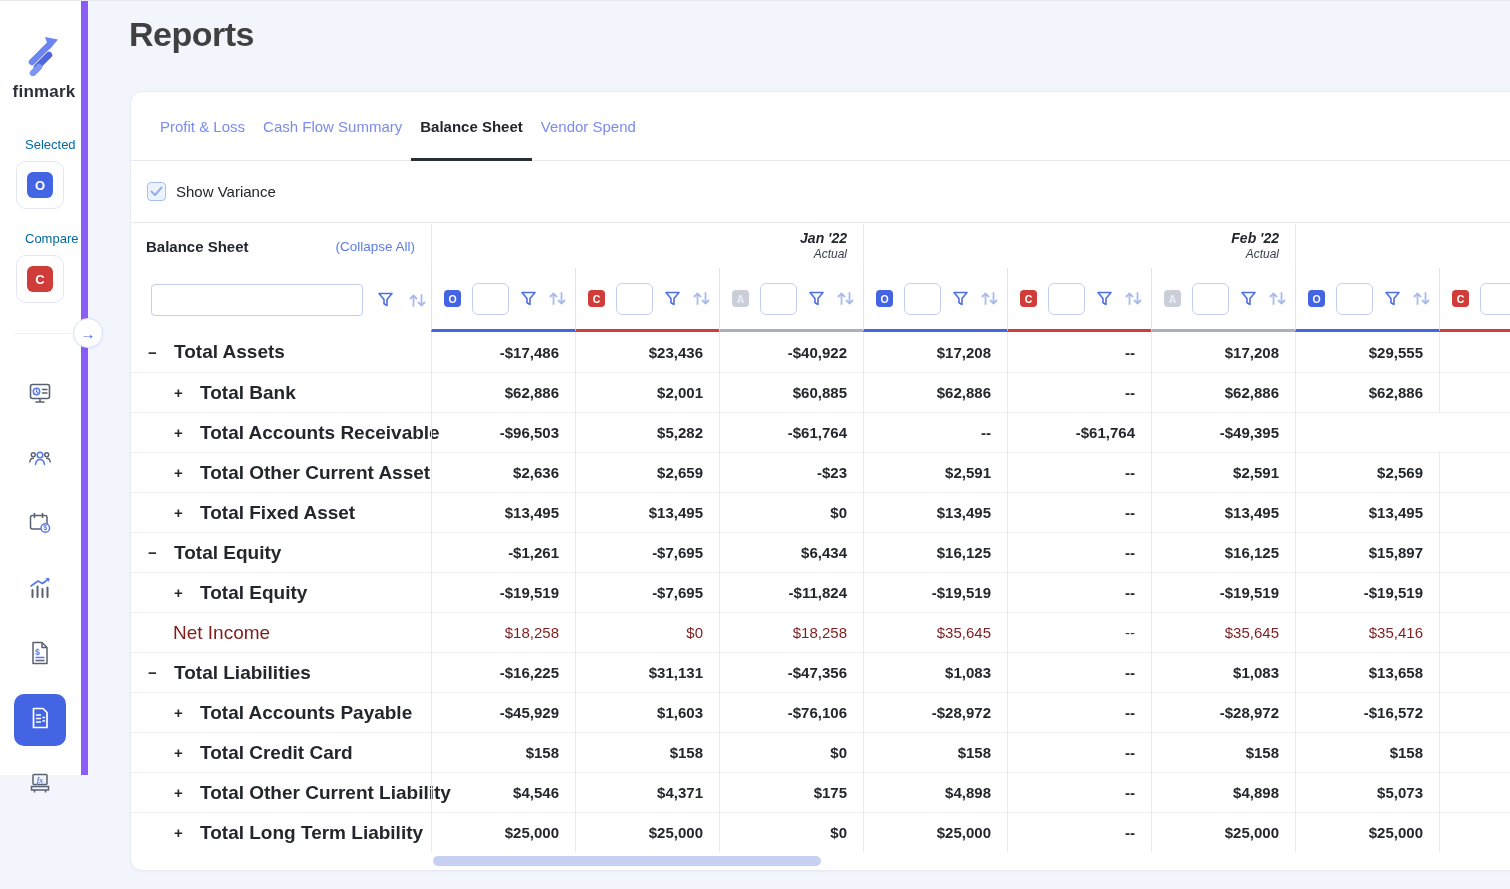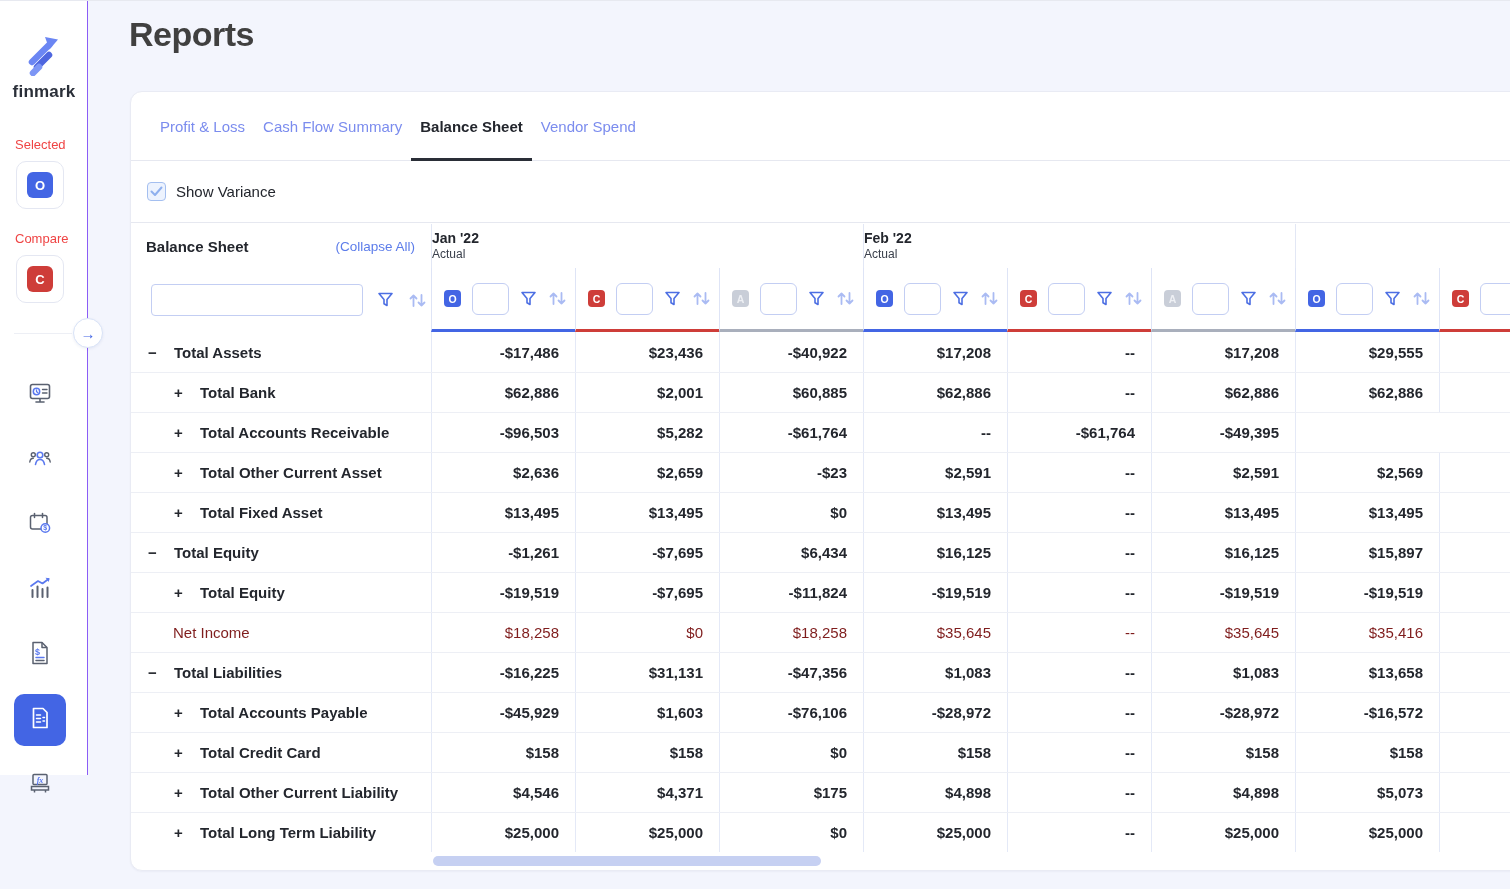--- a/index.html
+++ b/index.html
@@ -1,24 +1,24 @@
 <!DOCTYPE html>
 <html><head>
 <meta charset="utf-8">
 <style>
   * { margin:0; padding:0; box-sizing:border-box; }
   html,body { width:1510px; height:889px; overflow:hidden; }
   body { font-family:"Liberation Sans", sans-serif; background:#F3F5FD; position:relative; color:#23262D; }
   body::before{ content:""; position:absolute; top:0; left:0; right:0; height:1px; background:#E7E9F0; z-index:50;}
 
   
-  .sidebar { position:absolute; left:0; top:0; width:88px; height:775px; background:#fff; border-right:1px solid #8b5cf6; z-index:5; }
+  .sidebar { position:absolute; left:0; top:0; width:88px; height:775px; background:#fff; border-right:7px solid #8b5cf6; z-index:5; }
   .logo-wrap { position:absolute; top:34px; left:0; width:88px; text-align:center; }
   .logo-text { display:block; margin-top:2px; font-size:17px; font-weight:600; color:#2A2F38; letter-spacing:.2px; }
-  .side-label { position:absolute; left:15px; font-size:13px; color:#ef4444; }
+  .side-label { position:absolute; left:25px; font-size:13px; color:#0369a1; }
   .lbl-selected { top:137px; }
   .lbl-compare { top:231px; }
   .badge-card { position:absolute; left:16px; width:48px; height:48px; background:#fff; border:1px solid #E4E7F2; border-radius:10px; display:flex; align-items:center; justify-content:center; }
   .bc-selected { top:161px; }
   .bc-compare { top:255px; }
   .scenario-chip { width:26px; height:26px; border-radius:6px; color:#fff; font-size:13px; font-weight:700; display:flex; align-items:center; justify-content:center; }
   .chip-o { background:#4365E4; }
   .chip-c { background:#CE3D39; }
   .side-divider { position:absolute; top:333px; left:14px; width:58px; height:1px; background:#EDEFF5; }
   .collapse-btn { position:absolute; left:73px; top:318px; width:30px; height:30px; border-radius:50%; background:#fff; border:1px solid #D9E3F7; color:#4365E4; font-size:15px; display:flex; align-items:center; justify-content:center; z-index:20; box-shadow:0 1px 3px rgba(40,60,140,.08); cursor:pointer; }
@@ -41,41 +41,41 @@
   .checkbox { width:19px; height:19px; border:1.5px solid #A4BFF0; background:#EDF3FE; border-radius:4px; display:flex; align-items:center; justify-content:center; cursor:pointer; }
   .variance-label { margin-left:10px; font-size:15px; color:#23262D; }
 
   
   .table-wrap { position:absolute; left:0; right:0; top:132px; bottom:0; overflow:hidden; }
   .t-row { display:flex; width:1452px; }
   .group-header { height:44px; }
   .gh-first { width:300px; display:flex; align-items:center; justify-content:space-between; padding:0 16px 0 15px; }
   .gh-title { font-size:15px; font-weight:700; color:#23262D; }
   .gh-link { font-size:13.5px; color:#5C7CEA; cursor:pointer; }
-  .gh-group { width:432px; border-left:1px solid #E2E7F5; display:flex; flex-direction:column; justify-content:center; padding-right:16px; }
+  .gh-group { width:432px; border-left:1px solid #E2E7F5; display:flex; flex-direction:column; justify-content:center; align-items:flex-end; padding-right:16px;font-style:italic; }
   .gh-group.last { width:288px; }
   .gh-month { font-size:14px; font-weight:700; color:#23262D; line-height:17px; }
   .gh-sub { font-size:12px; color:#3A404C; line-height:15px; }
 
   .filter-row { height:64px; border-bottom:0; }
   .filter-first { width:300px; display:flex; align-items:center; padding-left:20px; gap:14px; }
   .filter-input-wide { width:212px; height:32px; border:1px solid #C3CEF3; border-radius:4px; font-size:13px; padding:0 8px; outline:none; font-family:inherit; }
   .filter-cell { width:144px; border-left:1px solid #DEE4F6; border-bottom:3px solid transparent; display:flex; align-items:center; padding-left:12px; gap:11px; }
   .mini-badge { width:17px; height:17px; border-radius:4px; font-size:10.5px; font-weight:700; color:#fff; display:flex; align-items:center; justify-content:center; flex:none; }
   .mini-badge.a-badge { color:#EEF0F4; }
   .filter-input-small { width:37px; height:32px; border:1px solid #C3CEF3; border-radius:6px; font-size:13px; padding:0 5px; outline:none; font-family:inherit; flex:none; }
   .icon-btn { display:flex; align-items:center; cursor:pointer; flex:none; }
 
   .data-row { height:40px; border-top:1px solid #EDEFF5; align-items:stretch; background:#fff; }
   .data-row:first-of-type { border-top:0; }
   .row-label-cell { width:300px; display:flex; align-items:center; }
   .row-toggle { width:13px; font-size:15px; font-weight:700; color:#23262D; cursor:pointer; text-align:center; line-height:1; flex:none; }
   .tg1 { margin-left:15px; }
   .tg2 { margin-left:41px; }
-  .row-label { margin-left:15px; font-size:15px; font-weight:700; color:#23262D; white-space:nowrap; }
+  .row-label { margin-left:15px; font-size:19px; font-weight:700; color:#23262D; white-space:nowrap; }
   .no-toggle .row-label { margin-left:42px; }
   .value-cell { width:144px; border-left:1px solid #E4E9F7; display:flex; align-items:center; justify-content:flex-end; padding-right:16px; font-size:15px; font-weight:700; color:#23262D; }
   .data-row.muted .row-label, .data-row.muted .value-cell { color:#7f1d1d; font-weight:400; }
 
   .hscroll { height:21px; display:flex; position:relative; width:1420px; }
   .hscroll-thumb { position:absolute; left:302px; top:4px; width:388px; height:10px; border-radius:5px; background:#C6D0F2; cursor:pointer; }
 </style>
 </head>
 <body>
 

